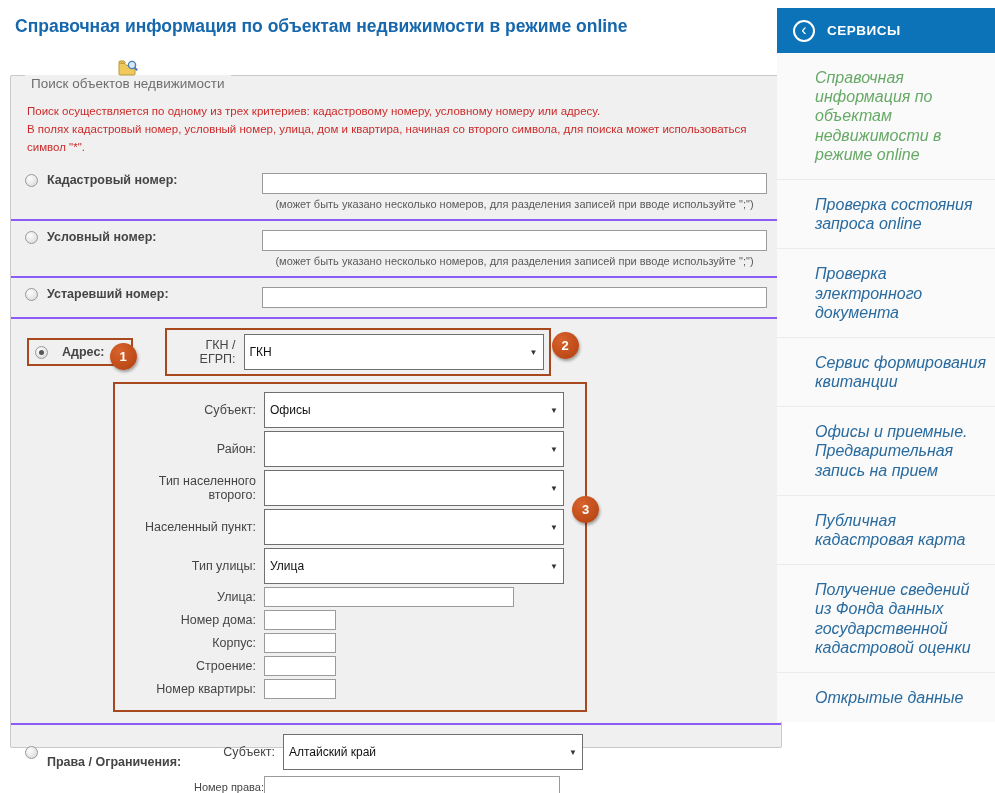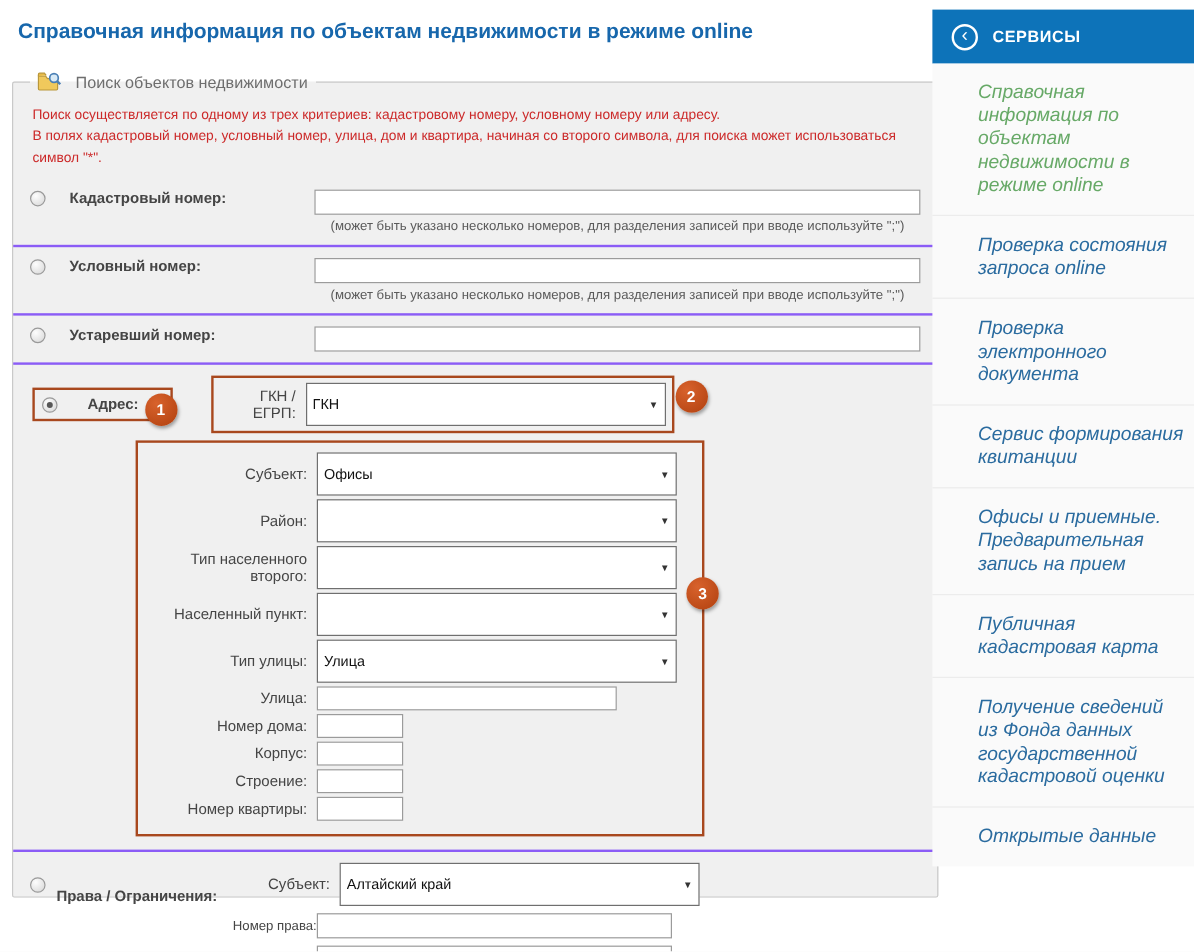--- a/index.html
+++ b/index.html
@@ -6,28 +6,28 @@
   * { margin:0; padding:0; box-sizing:border-box; }
   html,body { background:#fff; }
   body { font-family:"Liberation Sans", sans-serif; }
   .page { position:relative; width:995px; height:793px; background:#fff; overflow:hidden; }
 
   .page-title { position:absolute; left:15px; top:16px; font-size:17.5px; font-weight:bold; color:#1767ac; }
 
   
   fieldset.form-box { position:absolute; left:10px; top:60px; width:770px; height:688px;
     background:#f0f0f0; border:1px solid #c9c9c9; border-radius:2px; }
-  legend.form-legend { margin-left:14px; padding:0 6px; display:flex; align-items:center; gap:12px;
-    font-size:13.5px; color:#6e6e6e; }
+  legend.form-legend { margin-left:14px; padding:0 6px; display:flex; align-items:center; gap:0;
+    font-size:13.5px; color:#6e6e6e;flex-direction:column; }
   .hint-red { padding:12px 16px 8px; font-size:11.5px; line-height:1.55; color:#cc2a2a; }
 
   .row { position:relative; padding:9px 14px; }
   .row + .row { border-top:2px solid #8b5cf6; }
   .row-flex { display:flex; align-items:flex-start; }
-  .radio-cell { display:flex; align-items:flex-start; gap:20px; width:237px; flex:none; }
+  .radio-cell { display:flex; align-items:flex-start; gap:9px; width:237px; flex:none; }
   .radio { width:13px; height:13px; border-radius:50%; border:1px solid #999;
     background:radial-gradient(circle at 35% 30%, #fdfdfd, #d6d6d6); flex:none; margin-top:1px; position:relative; cursor:pointer; }
   .radio.checked::after { content:""; position:absolute; inset:3px; border-radius:50%; background:#575757; }
   .radio-label { font-size:12.5px; font-weight:bold; color:#454545; }
   .field-cell { flex:1; }
   input.text { width:505px; height:21px; border:1px solid #9b9b9b; background:#fff; font:12px "Liberation Sans",sans-serif; padding:0 4px; }
   .input-hint { width:505px; text-align:center; font-size:11px; color:#5a5a5a; margin-top:4px; }
 
   
   .select { display:flex; align-items:center; justify-content:space-between; width:300px; height:36px;
@@ -37,21 +37,21 @@
 
   
   .ann { border:2px solid #a8481e; }
   .badge { position:absolute; width:27px; height:27px; border-radius:50%;
     background:radial-gradient(circle at 35% 30%, #d8622c, #b0400f);
     color:#fff; font-weight:bold; font-size:13px; display:flex; align-items:center; justify-content:center;
     box-shadow:1px 2px 3px rgba(0,0,0,.35); z-index:6; }
 
   
   .addr-top { display:flex; align-items:center; }
-  .addr-radio-wrap { position:relative; display:inline-flex; align-items:flex-start; gap:25px; padding:5px 26px 5px 6px; margin-left:2px; }
+  .addr-radio-wrap { position:relative; display:inline-flex; align-items:flex-start; gap:14px; padding:5px 26px 5px 6px; margin-left:2px; }
   .addr-radio-wrap .badge { right:-6px; top:3px; }
   .gkn-wrap { position:relative; display:flex; align-items:center; margin-left:32px; padding:4px 5px; }
   .gkn-wrap .badge { right:-30px; top:2px; }
   .gkn-label { width:72px; text-align:right; font-size:12.5px; color:#454545; padding-right:8px; }
   .addr-block { position:relative; margin:6px 0 2px 88px; width:474px; padding:5px 0 8px; background:transparent; }
   .addr-block .badge { right:-14px; top:112px; }
   .addr-row { display:flex; align-items:center; margin:3px 0; }
   .addr-label { width:149px; text-align:right; font-size:12.5px; color:#454545; padding-right:8px; flex:none; }
   input.text-wide { width:250px; height:20px; border:1px solid #9b9b9b; font:12px "Liberation Sans",sans-serif; padding:0 4px; }
   input.text-small { width:72px; height:20px; border:1px solid #9b9b9b; font:12px "Liberation Sans",sans-serif; padding:0 4px; }

